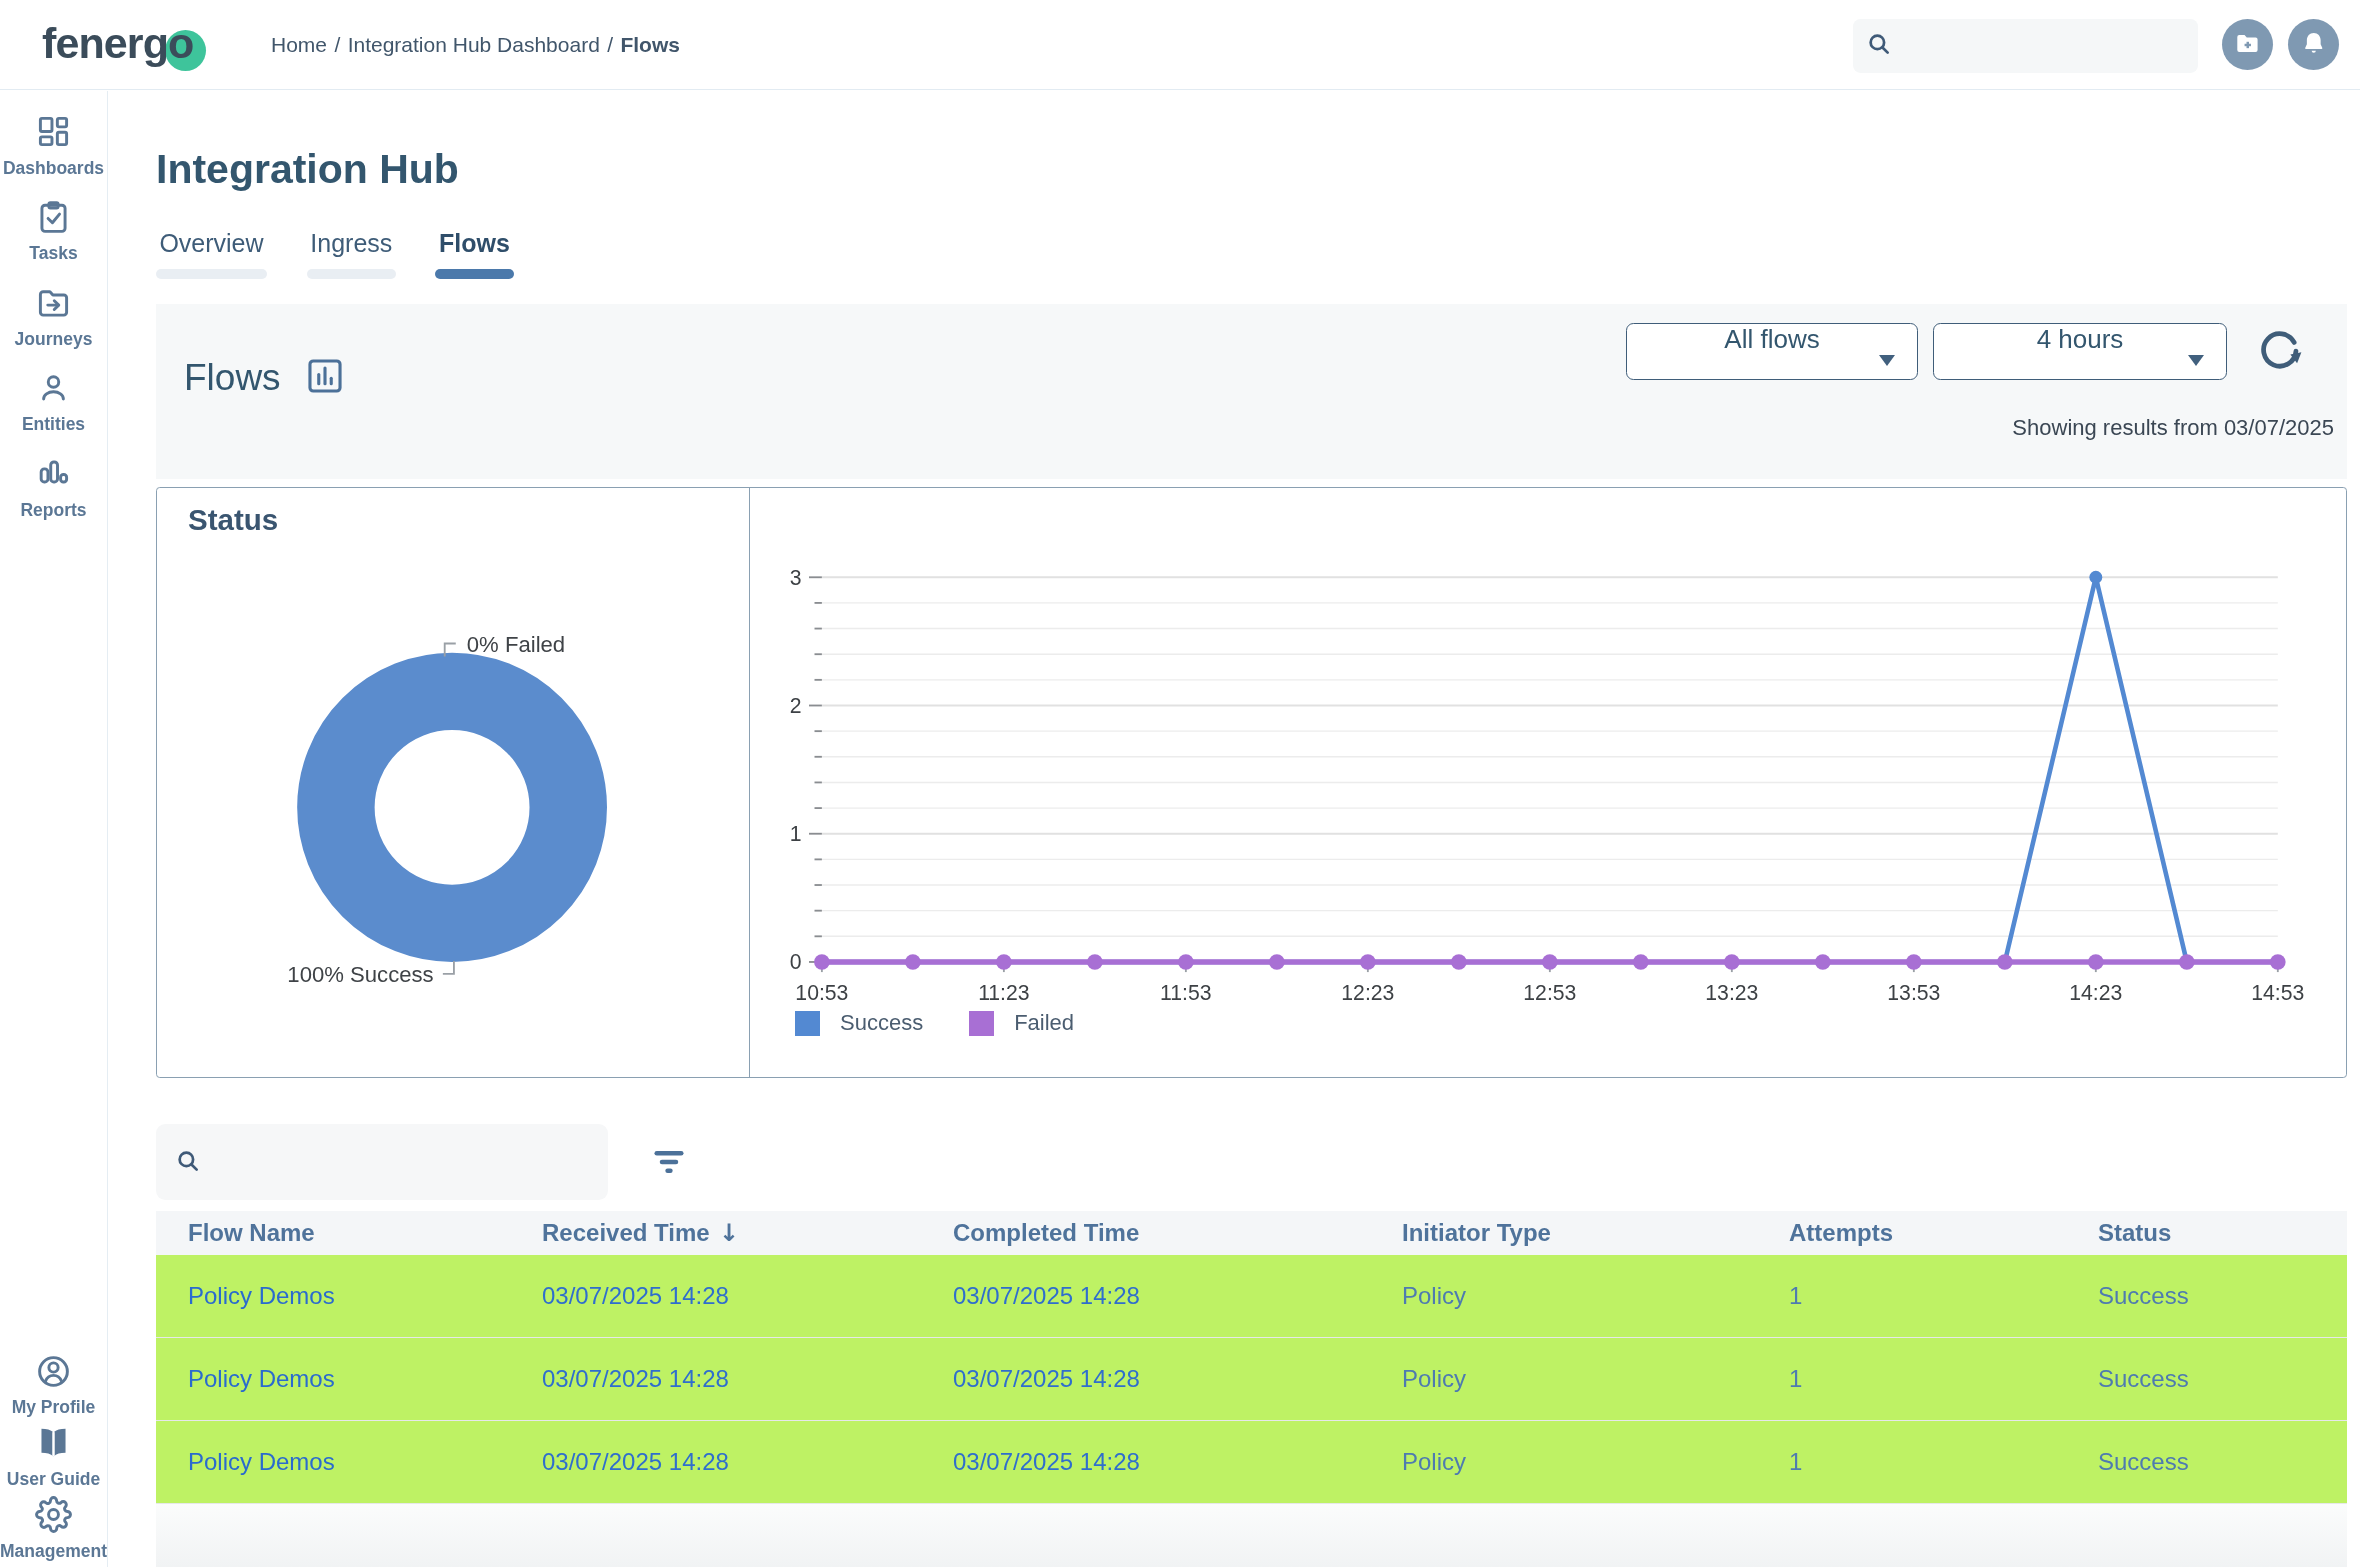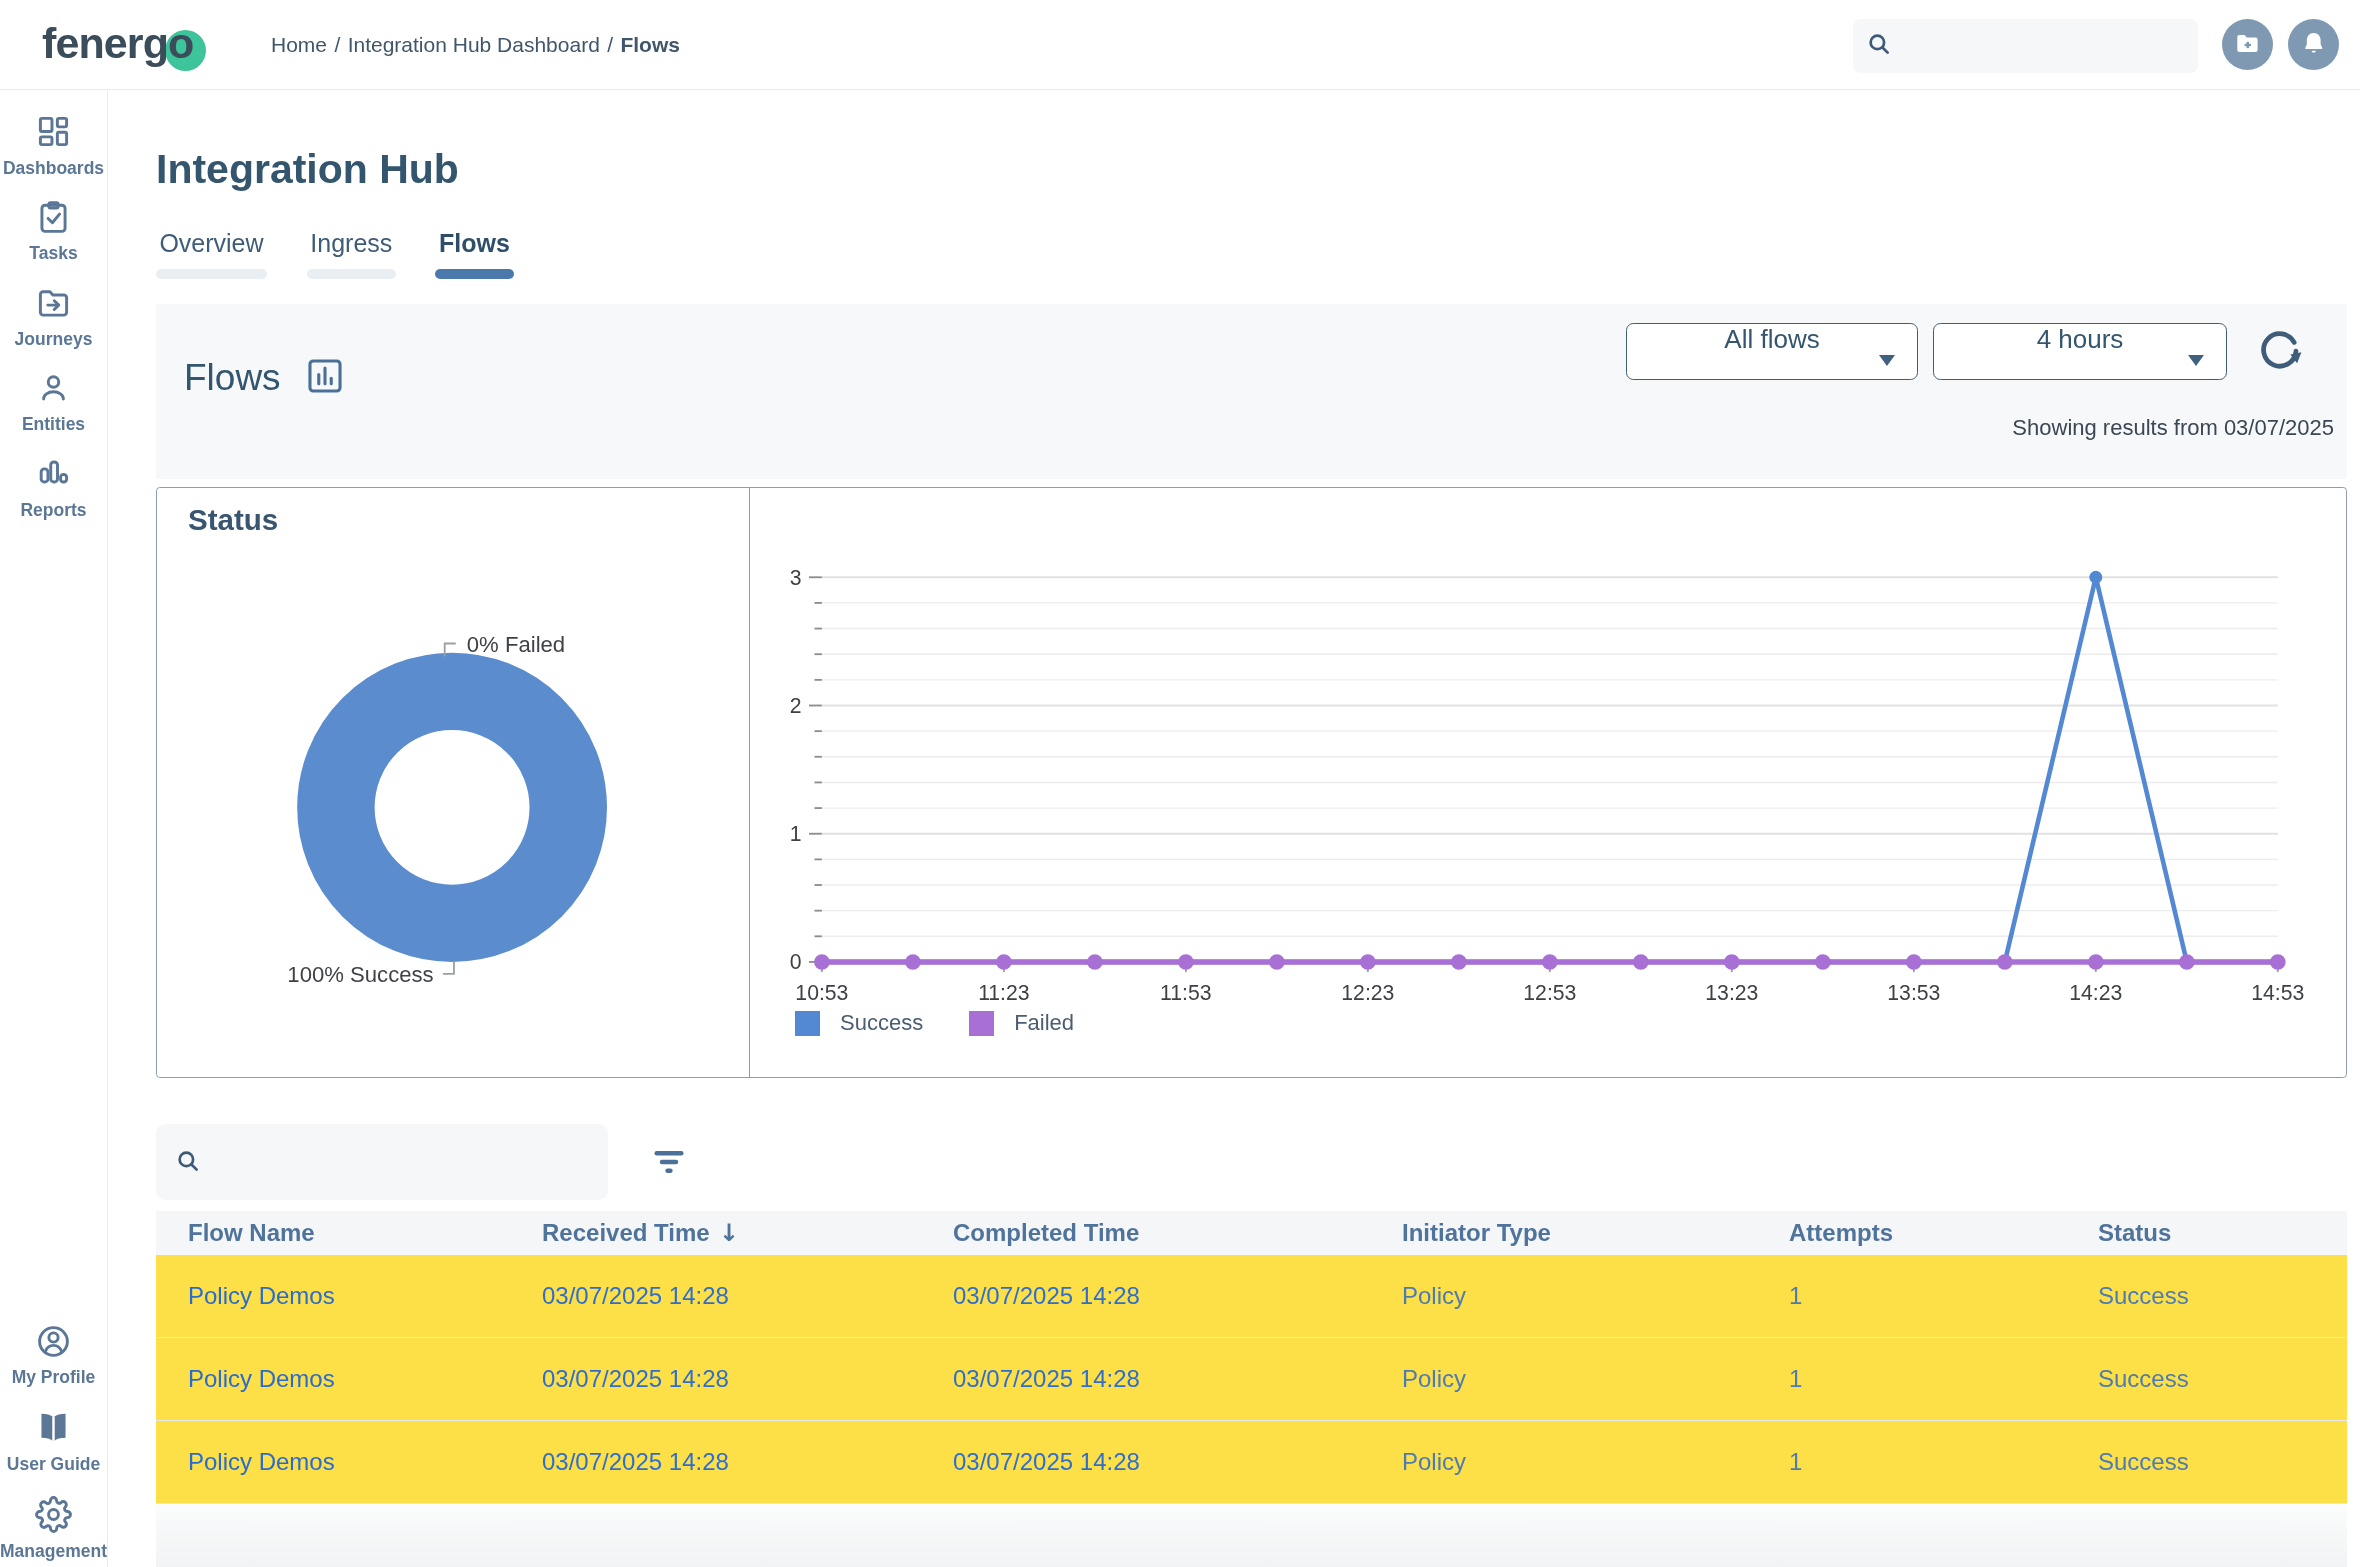--- a/index.html
+++ b/index.html
@@ -15,21 +15,21 @@
   .crumbs .cur { font-weight:700; }
   .hdr-search { position:absolute; left:1853px; top:18.5px; width:345px; height:54px; background:#f5f7f8; border-radius:7.4px; display:flex; align-items:center; padding:0 13px; gap:9.2px; }
   .hdr-search input { flex:1; border:none; outline:none; background:transparent; font-size:22px; color:#3f5a78; font-family:"Liberation Sans", sans-serif; }
   .circle-btn { position:absolute; top:19.4px; width:51px; height:51px; border-radius:50%; background:#7f99b2; border:none; display:flex; align-items:center; justify-content:center; cursor:pointer; }
   .circle-btn.b1 { left:2222px; } .circle-btn.b2 { left:2288px; }
 
   
   .sb { position:absolute; left:0; top:91px; width:108px; height:1476px; background:#fff; border-right:1.8px solid #e5edf3; display:flex; flex-direction:column; align-items:stretch; z-index:5; }
   .sb-group { display:flex; flex-direction:column; gap:20px; }
   .sb-group.top { margin-top:22px; }
-  .sb-group.bottom { margin-top:auto; margin-bottom:5.5px; gap:21px; }
+  .sb-group.bottom { margin-top:auto; margin-bottom:5.5px; gap:6px; }
   .sb-item { display:flex; flex-direction:column; align-items:center; gap:4.6px; cursor:pointer; }
   .sb-item svg { width:37px; height:37px; stroke:#5b7795; fill:none; stroke-width:1.9; stroke-linecap:round; stroke-linejoin:round; }
   .sb-label { font-size:17.5px; font-weight:700; color:#5b7795; text-align:left; }
 
   
   .main { position:absolute; left:108px; top:91px; width:2253px; height:1476px; background:#fff; }
   .page-title { position:absolute; left:48px; top:55px; font-size:41px; font-weight:700; color:#33566e; }
   .tabs { position:absolute; left:44px; top:138px; display:flex; gap:32px; }
   .tab { display:flex; flex-direction:column; cursor:pointer; padding:0 3.7px; }
   .tab-label { font-size:25px; font-weight:500; color:#3e5c78; padding:0 3.7px; }
@@ -65,21 +65,21 @@
 
   
   .tbl-search { position:absolute; left:48px; top:1033px; width:452px; height:76px; background:#f6f7f8; border-radius:9.2px; display:flex; align-items:center; padding:0 18.5px; gap:11px; }
   .tbl-search input { flex:1; border:none; outline:none; background:transparent; font-size:24px; color:#3f5a78; font-family:"Liberation Sans", sans-serif; }
   .filter-btn { position:absolute; left:540px; top:1050px; width:42px; height:42px; background:none; border:none; cursor:pointer; }
   .table { position:absolute; left:48px; top:1120px; width:2191px; }
   .t-head, .t-row { display:grid; grid-template-columns:354px 411px 449px 387px 309px 1fr; align-items:center; padding-left:32px; }
   .t-head { height:44px; background:#f4f6f8; }
   .t-head .th { font-size:24px; font-weight:700; color:#4f739b; display:flex; align-items:center; gap:9.2px; cursor:pointer; }
   .sort-arrow { font-family:"DejaVu Sans", sans-serif; font-size:24px; color:#4f739b; }
-  .t-row { height:83px; border-bottom:1.8px solid #e6e8ea; background:#fde047; cursor:pointer; }
+  .t-row { height:83px; border-bottom:1.8px solid #e6e8ea; background:#bef264; cursor:pointer; }
   .t-row .cell { font-size:24px; }
   .c-link { color:#2a6bce; }
   .c-date { color:#2f6ecd; }
   .c-dim  { color:#4e7bb0; }
   .t-foot { position:absolute; left:48px; top:1413px; width:2191px; height:63px; background:linear-gradient(180deg,#fbfcfc,#f1f3f4); }
 
   .mag-icon svg { width:26px; height:26px; stroke:#3f5a78; fill:none; stroke-width:2.5; stroke-linecap:round; }
   .filter-btn svg { width:42px; height:42px; stroke:#4c7199; fill:none; stroke-width:2.6; stroke-linecap:round; }
 </style>
 </head>

